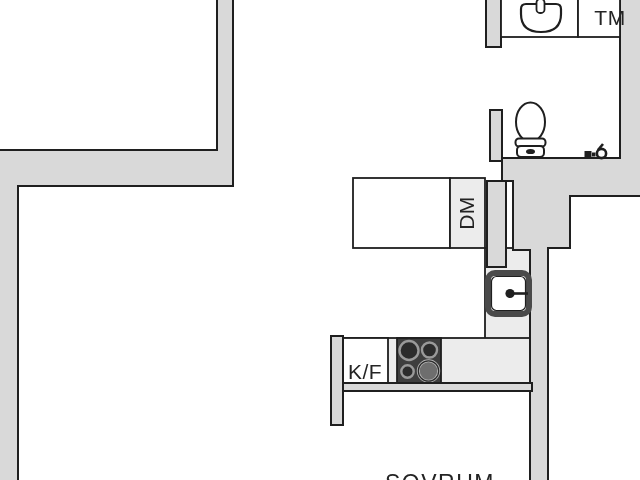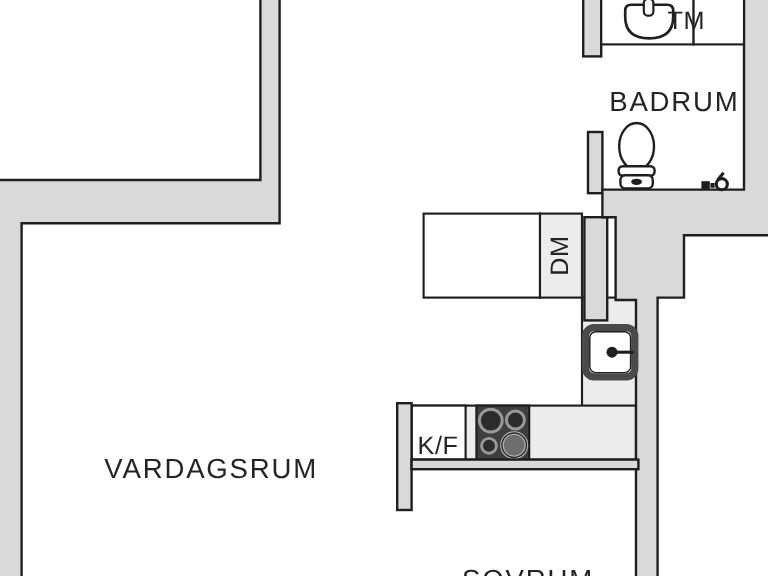--- a/index.html
+++ b/index.html
@@ -103,21 +103,19 @@
     </g>
 
     <g>
       <rect x="488" y="273" width="41" height="41" rx="7" style="fill:var(--c-bg);stroke:var(--c-sink-frame);stroke-width:6"></rect>
       <rect x="491.5" y="276.5" width="34" height="34" rx="5" style="fill:none;stroke:var(--c-outline);stroke-width:1.2"></rect>
       <line x1="510" y1="293.5" x2="528" y2="293.5" style="stroke:var(--c-outline);stroke-width:2.6"></line>
       <circle cx="510" cy="293.5" r="4.6" style="fill:var(--c-outline)"></circle>
     </g>
   </svg>
 
-  <div class="room-label" style="left:176px;top:391px;">VARDAGSRUM</div>
-  <div class="room-label" style="left:562px;top:85px;">BADRUM</div>
   <div class="room-label" style="left:440px;top:483px;">SOVRUM</div>
 
-  <div class="appl-label" style="left:572px;top:18px;">TM</div>
+  <div class="appl-label" style="left:610px;top:18px;">TM</div>
   <div class="appl-label" style="left:365px;top:372px;">K/F</div>
   <div class="appl-label rot" style="left:467px;top:213px;">DM</div>
 
 </div>
 
 </body></html>

